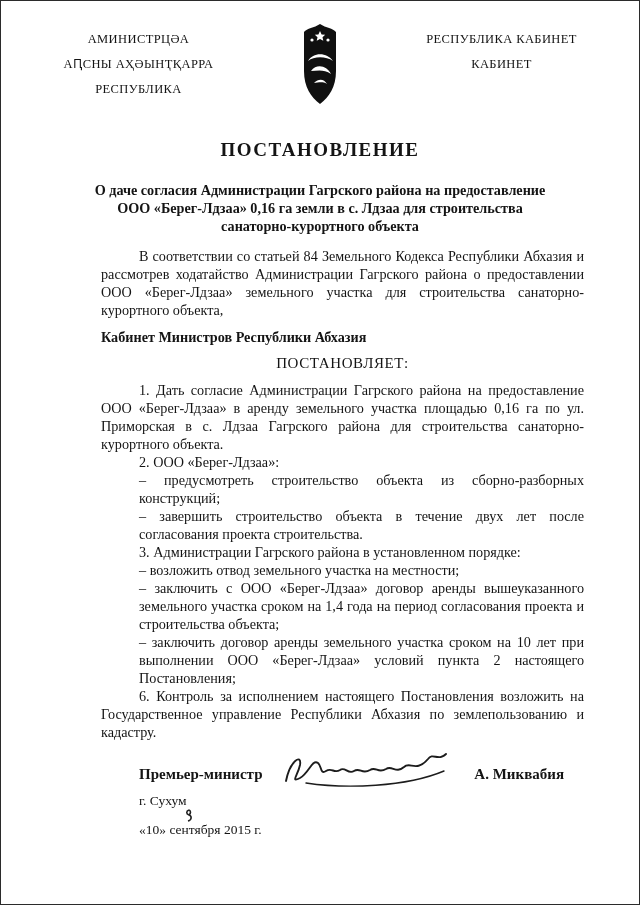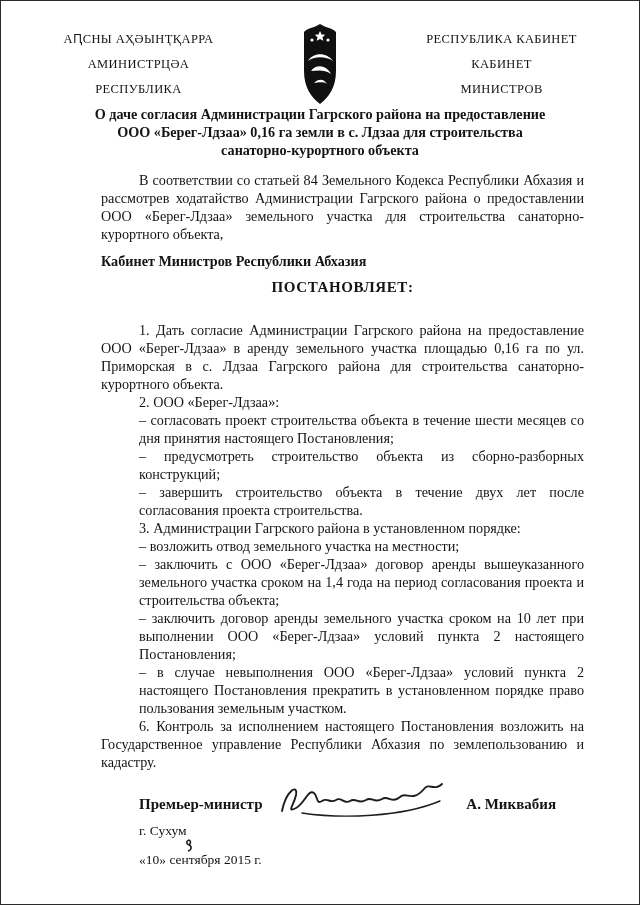--- a/index.html
+++ b/index.html
@@ -42,21 +42,21 @@
   
   .title {
     text-align: center;
     font-weight: bold;
     font-size: 19px;
     letter-spacing: 1.5px;
     margin-top: 34px;
   }
   .subject {
     width: 470px;
-    margin: 0 auto 0 auto;
+    margin: 20px auto 0 auto;
     text-align: center;
     font-weight: bold;
     font-size: 14.2px;
     line-height: 18px;
   }
 
   
   .doc-body {
     margin: 12px 25px 0 70px;
     font-size: 14.2px;
@@ -66,99 +66,97 @@
     text-align: justify;
     text-indent: 38px;
   }
   .center-line {
     text-align: left;
     font-weight: bold;
     margin-top: 9px;
   }
   .decree-word {
     text-align: center;
-    font-weight: bold;
+    font-weight: normal;
     font-size: 15px;
     letter-spacing: 0.6px;
-    margin: 8px 0 25px 0;
+    margin: 8px 0 9px 0;
   }
   .sub {
     margin-left: 38px;
     text-align: justify;
   }
 
   
   .sign-row {
     display: flex;
     align-items: center;
     margin: 16px 25px 0 108px;
   }
   .sign-role { font-weight: bold; font-size: 15px; white-space: nowrap; }
   .sign-script { flex: 1; display: flex; justify-content: center; margin-top: -10px; }
-  .sign-name { font-weight: bold; font-size: 15px; white-space: nowrap; margin-right: 28px; }
+  .sign-name { font-weight: bold; font-size: 15px; white-space: nowrap; margin-right: 20px; }
 
   
   .footer {
     margin: 2px 0 15px 108px;
     font-size: 13.5px;
   }
   .footer-line { margin-top: 2px; }
   .stamp-mark { display: block; margin: 0 0 -2px 44px; height: 13px; }
 </style>
 </head>
 <body>
 
 <div class="page">
 
   <div class="header">
     <div class="header-col">
+      <div>АМИНИСТРЦӘА</div>
       <div>АԤСНЫ АҲӘЫНҬҚАРРА</div>
-      <div>АМИНИСТРЦӘА</div>
       <div>РЕСПУБЛИКА</div>
     </div>
 
     <div class="emblem-wrap">
       <svg width="40" height="82" viewBox="0 0 40 82">
         <path d="M20 1 C26 5 33 5 36 9 L36 48 C36 64 29 74 20 81 C11 74 4 64 4 48 L4 9 C7 5 14 5 20 1 Z" fill="#101010"></path>
         <path d="M20 8 l1.6 3.4 3.6 0.4 -2.7 2.4 0.8 3.6 -3.3 -1.9 -3.3 1.9 0.8 -3.6 -2.7 -2.4 3.6 -0.4 Z" fill="#ffffff"></path>
         <path d="M8 38 C13 29 27 29 33 38 C26 33 14 33 8 38 Z" fill="#ffffff"></path>
         <path d="M11 48 C17 40 27 43 31 51 C24 46 17 48 11 48 Z" fill="#ffffff"></path>
         <path d="M14 60 C19 55 24 56 27 61 C22 58 18 60 14 60 Z" fill="#ffffff"></path>
         <circle cx="12" cy="17" r="1.6" fill="#ffffff"></circle>
         <circle cx="28" cy="17" r="1.6" fill="#ffffff"></circle>
       </svg>
     </div>
 
     <div class="header-col">
       <div>РЕСПУБЛИКА КАБИНЕТ</div>
       <div>КАБИНЕТ</div>
-      <div>МИНИСТРОВ</div>
     </div>
   </div>
 
+  <div class="title">ПОСТАНОВЛЕНИЕ</div>
   <div class="subject">О даче согласия Администрации Гагрского района на предоставление ООО «Берег-Лдзаа» 0,16 га земли в с. Лдзаа для строительства санаторно-курортного объекта</div>
 
   <div class="doc-body">
     <p class="para">В соответствии со статьей 84 Земельного Кодекса Республики Абхазия и рассмотрев ходатайство Администрации Гагрского района о предоставлении ООО «Берег-Лдзаа» земельного участка для строительства санаторно-курортного объекта,</p>
 
     <div class="center-line">Кабинет Министров Республики Абхазия</div>
     <div class="decree-word">ПОСТАНОВЛЯЕТ:</div>
 
     <p class="para">1. Дать согласие Администрации Гагрского района на предоставление ООО «Берег-Лдзаа» в аренду земельного участка площадью 0,16 га по ул. Приморская в с. Лдзаа Гагрского района для строительства санаторно-курортного объекта.</p>
 
     <p class="para">2. ООО «Берег-Лдзаа»:</p>
-    <p class="sub">– согласовать проект строительства объекта в течение шести месяцев со дня принятия настоящего Постановления;</p>
     <p class="sub">– предусмотреть строительство объекта из сборно-разборных конструкций;</p>
     <p class="sub">– завершить строительство объекта в течение двух лет после согласования проекта строительства.</p>
 
     <p class="para">3. Администрации Гагрского района в установленном порядке:</p>
     <p class="sub">– возложить отвод земельного участка на местности;</p>
     <p class="sub">– заключить с ООО «Берег-Лдзаа» договор аренды вышеуказанного земельного участка сроком на 1,4 года на период согласования проекта и строительства объекта;</p>
     <p class="sub">– заключить договор аренды земельного участка сроком на 10 лет при выполнении ООО «Берег-Лдзаа» условий пункта 2 настоящего Постановления;</p>
-    <p class="sub">– в случае невыполнения ООО «Берег-Лдзаа» условий пункта 2 настоящего Постановления прекратить в установленном порядке право пользования земельным участком.</p>
 
     <p class="para">6. Контроль за исполнением настоящего Постановления возложить на Государственное управление Республики Абхазия по землепользованию и кадастру.</p>
   </div>
 
   <div class="sign-row">
     <span class="sign-role">Премьер-министр</span>
     <span class="sign-script">
       <svg width="185" height="44" viewBox="0 0 185 44">
         <path d="M10 34 C14 14 26 6 24 18 C22 28 14 36 24 31 C33 26 36 12 42 16 C46 19 44 28 50 24 C56 20 58 27 64 23 C69 19 72 28 78 24 C84 20 86 28 94 23 C100 19 102 27 110 22 C116 18 120 27 128 20 C134 14 140 26 152 12 C157 5 162 15 170 7" fill="none" stroke="#1c1c1c" stroke-width="1.9" stroke-linecap="round"></path>
         <path d="M30 36 C70 42 130 40 168 24" fill="none" stroke="#1c1c1c" stroke-width="1.4" stroke-linecap="round"></path>

